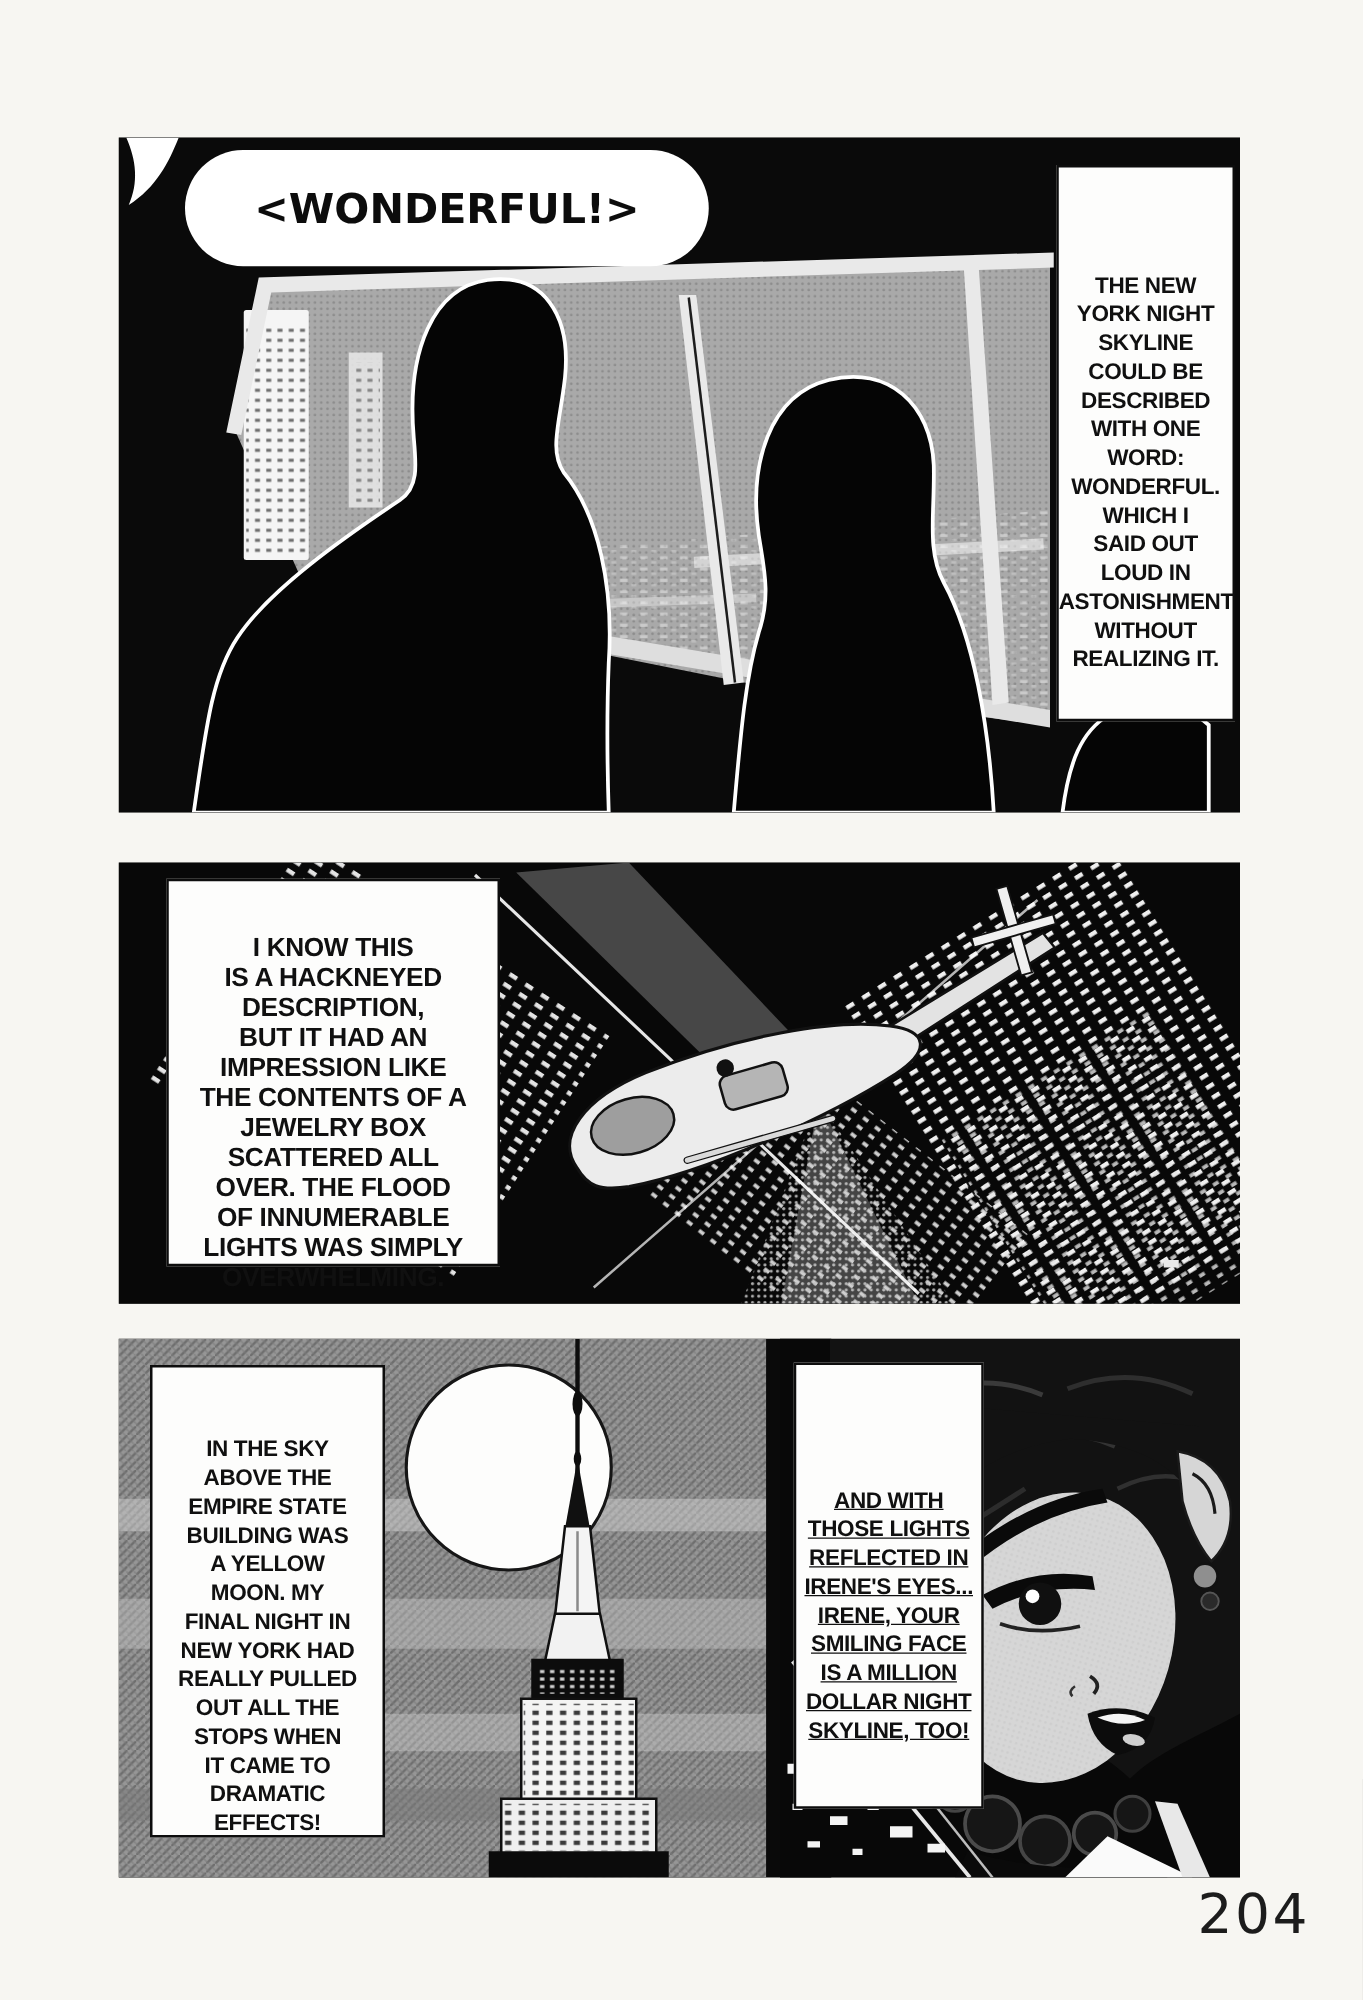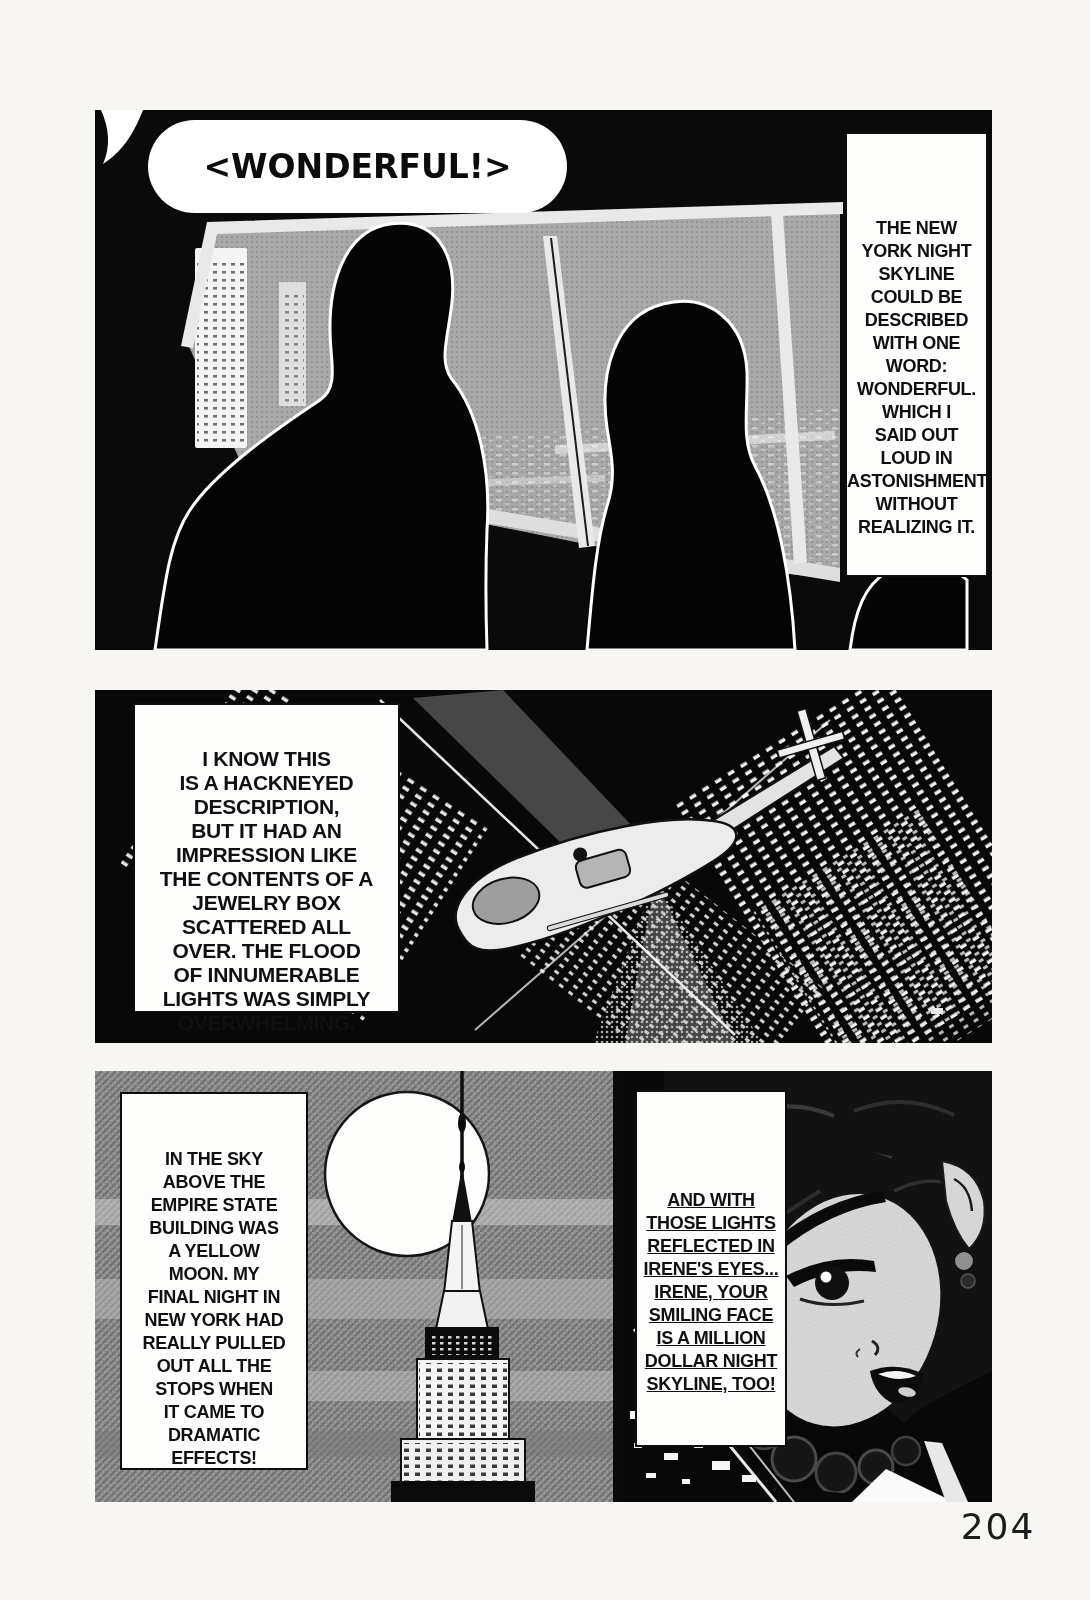--- a/index.html
+++ b/index.html
@@ -23,22 +23,22 @@
   .bubble{
     position:absolute; left:53px; top:10px; width:419px; height:93px;
     background:#ffffff; border-radius:48px;
     display:flex; align-items:center; justify-content:center;
     font-family:"DejaVu Sans",sans-serif; font-weight:bold;
     font-size:33px; color:#0c0c0c; letter-spacing:0px;
   }
   .bubble-tail{position:absolute; left:170px; top:96px; width:52px; height:58px;}
   .page-number{
     position:absolute; left:948px; top:1506px; width:100px;
-    font-family:"DejaVu Sans",sans-serif; font-size:36px; color:#1c1c1c;
-    letter-spacing:2px; text-align:center;
+    font-family:"DejaVu Sans",sans-serif; font-size:44px; color:#1c1c1c;
+    letter-spacing:2px; text-align:right;
   }
 </style>
 </head>
 <body>
 
 <div class="page">
 
   <div class="panel" style="left:95px; top:690px; width:897px; height:353px;">
     <svg width="897" height="353" viewBox="0 0 897 353">
       <defs>

